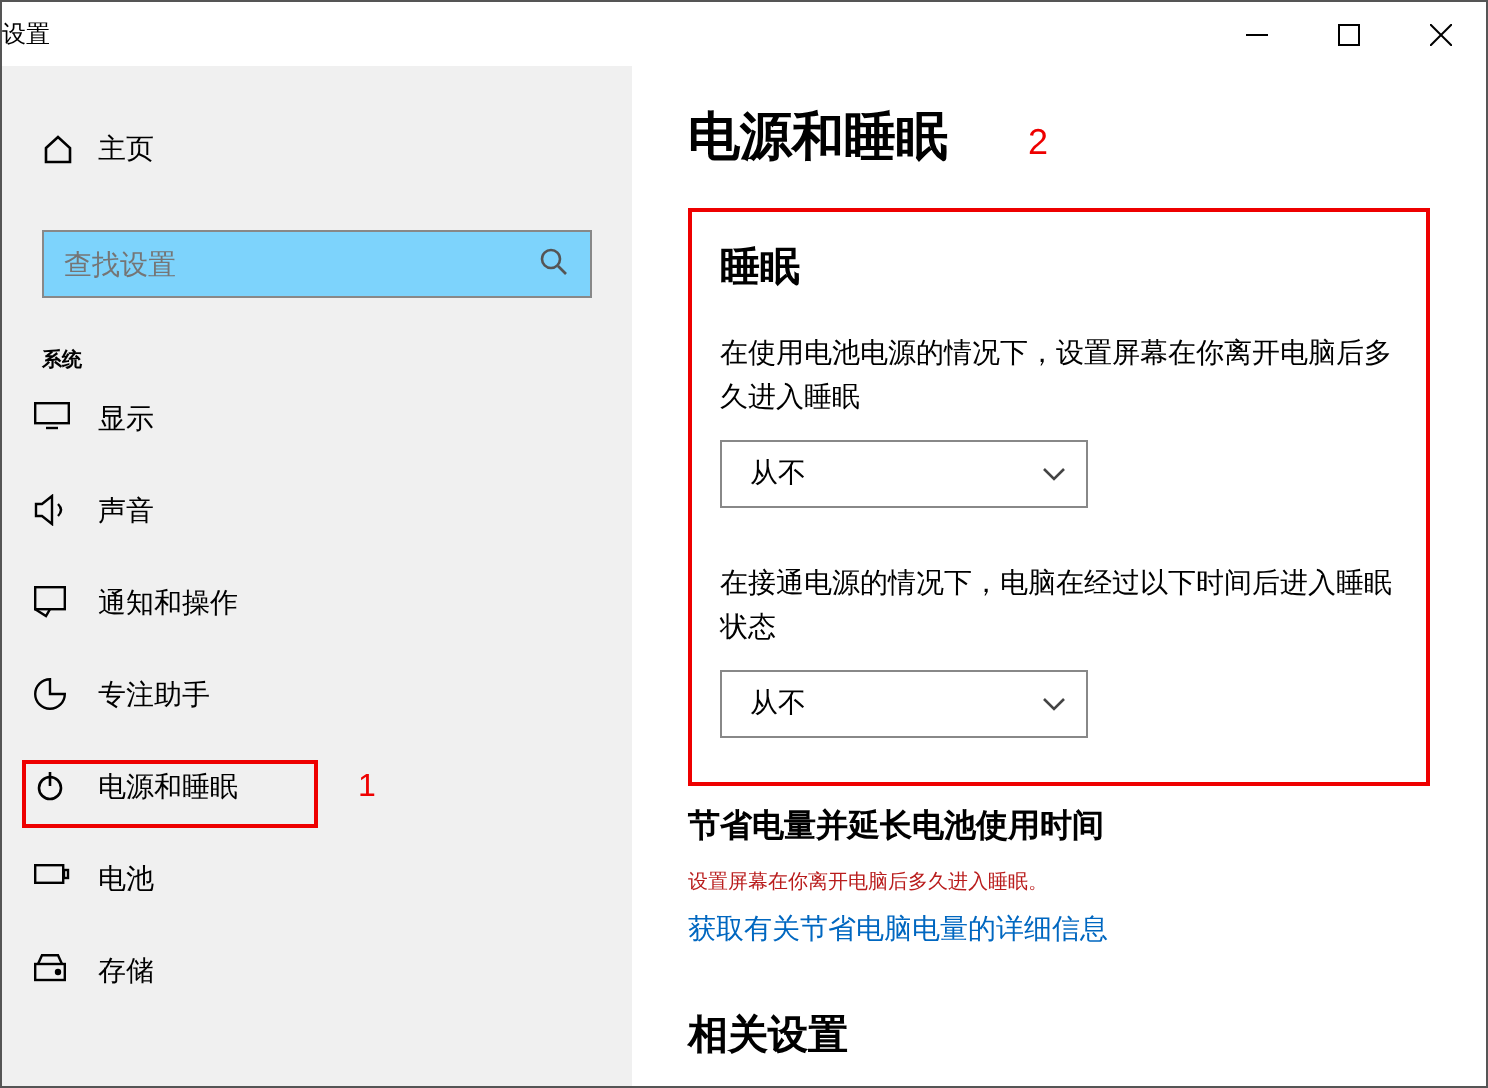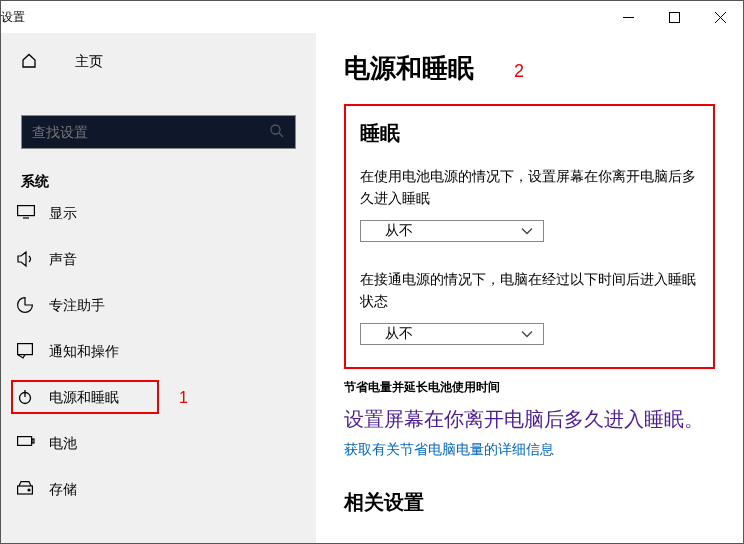--- a/index.html
+++ b/index.html
@@ -28,40 +28,40 @@
 }
 .win-btn svg { stroke: #000; }
 .content { display: flex; height: calc(100% - 32px); }
 .sidebar {
   width: 315px;
   padding: 0 20px;
   background: #f0f0f0;
   overflow: hidden;
 }
 .home-row {
-  display: flex; align-items: flex-start;
-  height: 44px; margin-top: 20px; gap: 26px;
+  display: flex; align-items: center;
+  height: 44px; margin-top: 20px;
 }
 .home-row .icon-slot { width: 28px; display: flex; align-items: center; }
 .home-label { font-size: 14px; }
 .search-box {
   margin-top: 18px;
   height: 34px;
   border: 1px solid #888;
-  background: #0f172a;
+  background: #7dd3fc;
   display: flex; align-items: center;
   padding: 0 10px;
 }
 .search-box input {
   flex: 1; border: none; outline: none; background: transparent;
   font-size: 14px; color: #666;
 }
 .category-label {
   margin-top: 24px;
-  font-size: 14px; font-weight: 600; color: #000;
+  font-size: 10px; font-weight: 600; color: #000;
 }
 .nav-list { margin-top: 14px; }
 .nav-item {
   height: 46px;
   display: flex; align-items: flex-start;
   margin-left: -4px;
 }
 .nav-item .icon-slot {
   width: 32px; display: flex; align-items: center; justify-content: flex-start;
 }
@@ -73,34 +73,34 @@
 .section-box {
   border: 2px solid #e00;
   padding: 14px 14px 22px 14px;
   margin-bottom: 10px;
 }
 .section-heading {
   font-size: 20px; font-weight: 600; margin-bottom: 18px;
 }
 .field-label { font-size: 14px; line-height: 1.6; margin-bottom: 10px; }
 .dropdown {
-  width: 184px; height: 22px;
+  width: 184px; height: 34px;
   border: 1px solid #888;
   display: flex; align-items: center;
-  padding-left: 24px;
+  padding-left: 14px;
   position: relative;
   margin-bottom: 26px;
 }
 .dropdown:last-child { margin-bottom: 0; }
 .dropdown-value { font-size: 14px; }
 .dropdown .chev {
   position: absolute; right: 10px; top: 50%; transform: translateY(-50%);
 }
-.tips-heading { font-size: 12px; font-weight: 600; margin-bottom: 10px; }
-.tips-text { font-size: 20px; color: #4c1d95; margin-bottom: 8px; }
+.tips-heading { font-size: 16px; font-weight: 600; margin-bottom: 10px; }
+.tips-text { font-size: 10px; color: #b91c1c; margin-bottom: 8px; }
 .tips-link { font-size: 14px; color: #0067c0; margin-top: 24px; }
 .related-heading { font-size: 20px; font-weight: 600; margin-top: 30px; }
 .annot-1 {
   color: #e00; font-size: 16px;
 }
 .annot-2 {
   color: #e00; font-size: 18px;
 }
 .red-box-1 {
   position: absolute;
@@ -172,33 +172,33 @@
             <svg width="18" height="16" viewBox="0 0 18 16" fill="none" stroke="#000" stroke-width="1.2">
               <path d="M1 5 H4 L9 1 V15 L4 11 H1 Z"></path>
               <path d="M12 5 Q15 8 12 11"></path>
             </svg>
           </span>
         <span class="nav-label">声音</span>
       </div>
       <div class="nav-item">
         <span class="icon-slot">
             <svg width="16" height="16" viewBox="0 0 16 16" fill="none" stroke="#000" stroke-width="1.2">
-              <path d="M8 0.6 A7.4 7.4 0 1 0 15.4 8 L8 8 Z"></path>
-            </svg>
-          </span>
-        <span class="nav-label">专注助手</span>
-      </div>
-      <div class="nav-item">
-        <span class="icon-slot">
-            <svg width="16" height="16" viewBox="0 0 16 16" fill="none" stroke="#000" stroke-width="1.2">
               <rect x="0.6" y="0.6" width="14.8" height="11"></rect>
               <path d="M0.6 11.6 L6 15 L8 11.6"></path>
             </svg>
           </span>
         <span class="nav-label">通知和操作</span>
+      </div>
+      <div class="nav-item">
+        <span class="icon-slot">
+            <svg width="16" height="16" viewBox="0 0 16 16" fill="none" stroke="#000" stroke-width="1.2">
+              <path d="M8 0.6 A7.4 7.4 0 1 0 15.4 8 L8 8 Z"></path>
+            </svg>
+          </span>
+        <span class="nav-label">专注助手</span>
       </div>
       <div class="nav-item" style="position:relative">
         <span class="icon-slot">
             <svg width="16" height="16" viewBox="0 0 16 16" fill="none" stroke="#000" stroke-width="1.3">
               <circle cx="8" cy="9" r="5.5"></circle>
               <line x1="8" y1="1" x2="8" y2="8"></line>
             </svg>
           </span>
         <span class="nav-label">电源和睡眠</span>
         <span class="annot-1" style="position:absolute;left:162px;">1</span>

